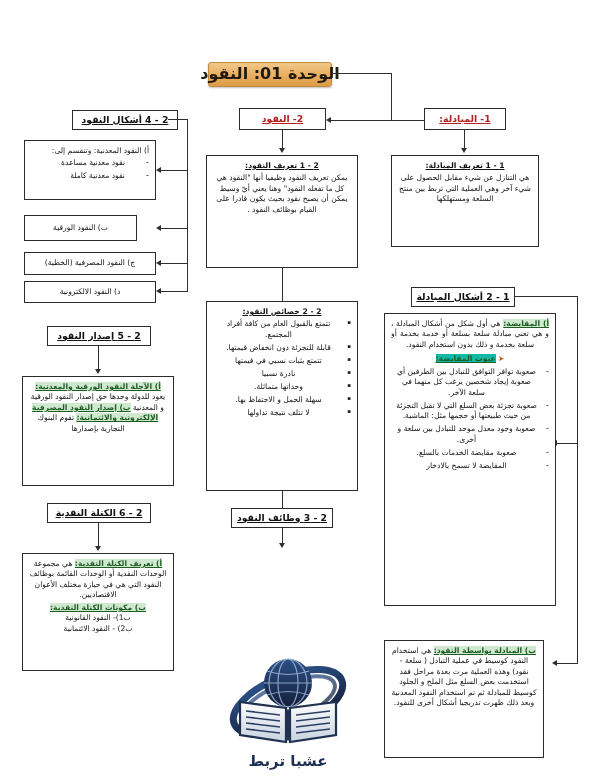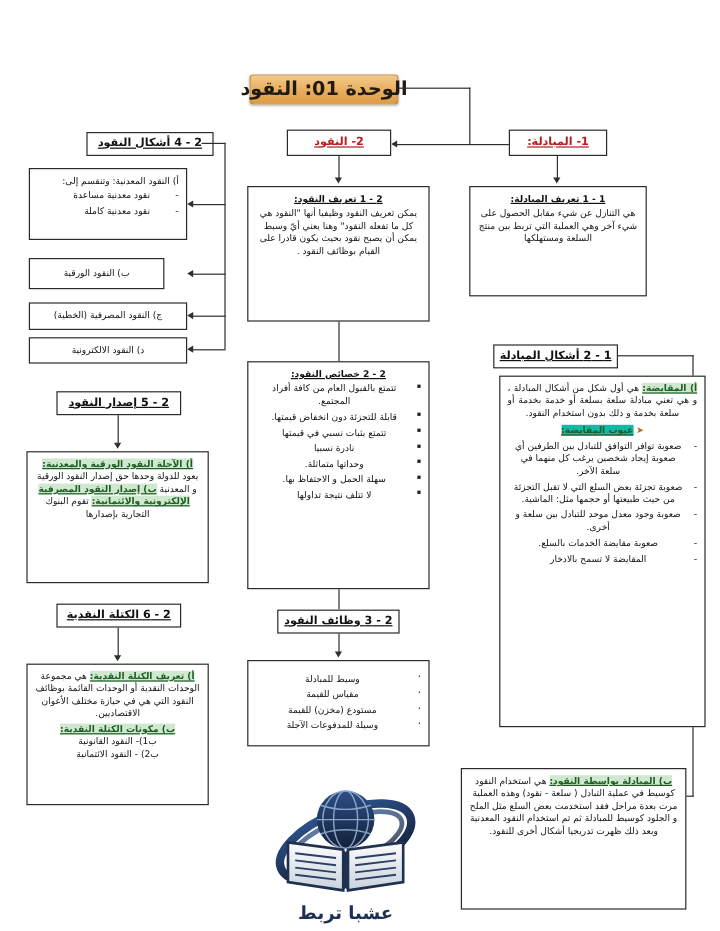--- a/index.html
+++ b/index.html
@@ -136,39 +136,39 @@
     <span class="ul">1 - 2 أشكال المبادلة</span>
   </div>
 
   <div class="ln hln" style="left:515px;top:296px;width:63px;"></div>
   <div class="ln vln" style="left:577px;top:296px;height:368px;"></div>
   <div class="ln hln" style="left:556px;top:443px;width:22px;"></div>
   <div class="arrow-l" style="left:552px;top:439.5px;"></div>
   <div class="ln hln" style="left:556px;top:663px;width:22px;"></div>
   <div class="arrow-l" style="left:552px;top:659.5px;"></div>
 
-  <div class="box content" style="left:384px;top:313px;width:172px;height:293px;text-align:center;margin-left:32px;">
+  <div class="box content" style="left:384px;top:313px;width:172px;height:293px;text-align:center;">
     <p class="t" style="text-align:justify;text-align-last:center;">
       <span class="hl">أ) المقايضة:</span>
       <span>هي أول شكل من أشكال المبادلة ، و هي تعني مبادلة سلعة بسلعة أو خدمة بخدمة أو سلعة بخدمة و ذلك بدون استخدام النقود.</span>
     </p>
     <p class="t" style="margin-top:4px;">
       <span class="orange">➤</span>
       <span class="hl2 ul">عيوب المقايضة:</span>
     </p>
     <ul class="lst dash">
       <li>صعوبة توافر التوافق للتبادل بين الطرفين أي صعوبة إيجاد شخصين يرغب كل منهما في سلعة الآخر.</li>
       <li>صعوبة تجزئة بعض السلع التي لا تقبل التجزئة من حيث طبيعتها أو حجمها مثل: الماشية.</li>
       <li>صعوبة وجود معدل موحد للتبادل بين سلعة و أخرى.</li>
       <li>صعوبة مقايضة الخدمات بالسلع.</li>
       <li>المقايضة لا تسمح بالادخار</li>
     </ul>
   </div>
 
-  <div class="box content" style="left:384px;top:640px;width:188px;height:118px;">
+  <div class="box content" style="left:384px;top:640px;width:160px;height:118px;">
     <span class="hl">ب) المبادلة بواسطة النقود:</span>
     <span>هي استخدام النقود كوسيط في عملية التبادل ( سلعة - نقود) وهذه العملية مرت بعدة مراحل فقد استخدمت بعض السلع مثل الملح و الجلود كوسيط للمبادلة ثم تم استخدام النقود المعدنية وبعد ذلك ظهرت تدريجيا أشكال أخرى للنقود.</span>
   </div>
 
   <div class="box hdr" style="left:239px;top:108px;width:87px;height:22px;">
     <span class="red ul">2- النقود</span>
   </div>
   <div class="ln vln" style="left:282px;top:130px;height:20px;"></div>
   <div class="arrow-d" style="left:279px;top:148px;"></div>
 
@@ -193,28 +193,20 @@
   </div>
 
   <div class="ln vln" style="left:282px;top:491px;height:17px;"></div>
 
   <div class="box hdr" style="left:231px;top:508px;width:102px;height:20px;">
     <span class="ul">2 - 3 وظائف النقود</span>
   </div>
   <div class="ln vln" style="left:282px;top:528px;height:17px;"></div>
   <div class="arrow-d" style="left:279px;top:543px;"></div>
 
-  <div class="box content" style="left:206px;top:550px;width:152px;height:72px;">
-    <ul class="lst plain" style="margin-top:5px;">
-      <li>وسيط للمبادلة</li>
-      <li>مقياس للقيمة</li>
-      <li>مستودع (مخزن) للقيمة</li>
-      <li>وسيلة للمدفوعات الآجلة</li>
-    </ul>
-  </div>
 
   <div class="box hdr" style="left:72px;top:110px;width:106px;height:20px;">
     <span class="ul">2 - 4 أشكال النقود</span>
   </div>
 
   <div class="ln hln" style="left:168px;top:119px;width:20px;"></div>
   <div class="ln vln" style="left:187px;top:119px;height:172px;"></div>
 
   <div class="ln hln" style="left:160px;top:170px;width:28px;"></div>
   <div class="arrow-l" style="left:156px;top:166.5px;"></div>

